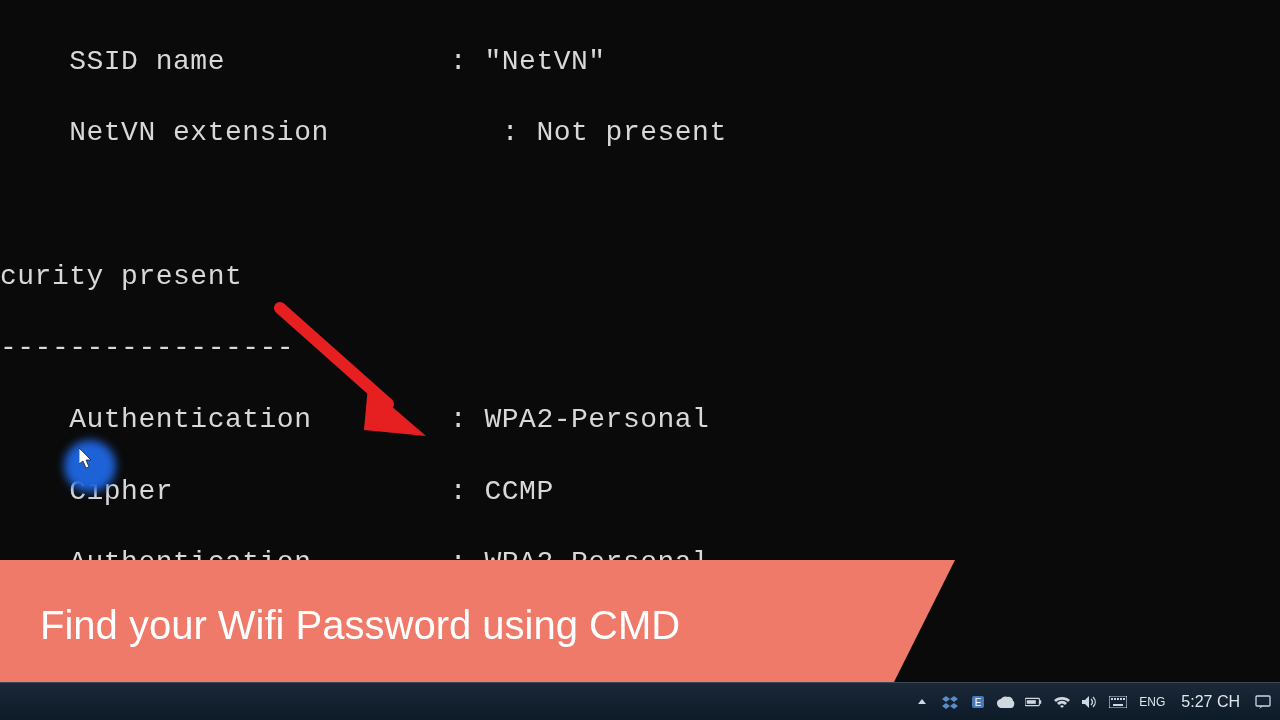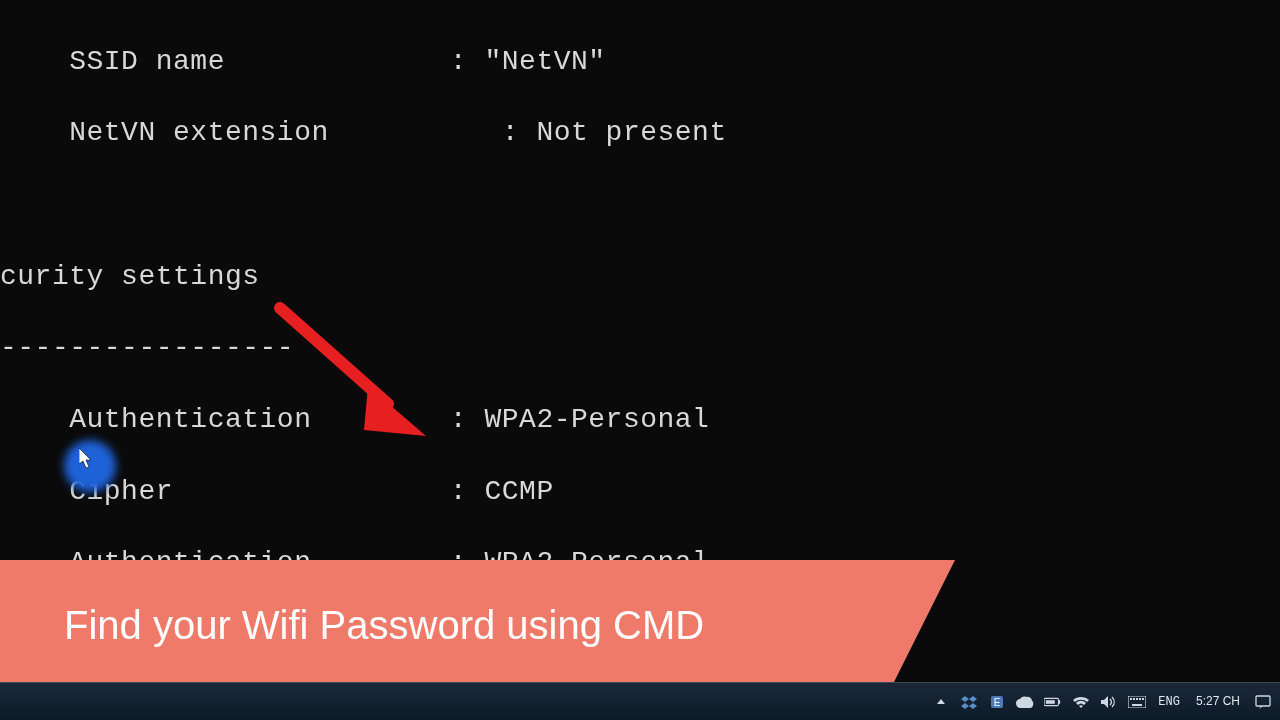--- a/index.html
+++ b/index.html
@@ -46,21 +46,21 @@
     }
     .banner {
       position: absolute;
       left: 0;
       bottom: 30px;
       width: 890px;
       height: 130px;
       background: #f07a69;
       display: flex;
       align-items: center;
-      padding-left: 64px;
+      padding-left: 40px;
       z-index: 20;
       margin-top: 44px;
     }
     .banner::after {
       content: "";
       position: absolute;
       right: -65px;
       top: 0;
       width: 0;
       height: 0;
@@ -96,41 +96,41 @@
       display: flex;
       align-items: center;
       justify-content: center;
       color: #cfd8e0;
       font-size: 14px;
     }
     .tray-icon svg { display: block; }
     .time-block {
       color: #e0e6ec;
       font-family: 'Segoe UI', Arial, sans-serif;
-      font-size: 12px;
+      font-size: 16px;
       text-align: left;
       line-height: 1.1;
       padding: 0 4px;
     }
     .lang {
       color: #e0e6ec;
-      font-family: Liberation Mono, monospace;
+      font-family: Liberation Sans, sans-serif;
       font-size: 12px;
       padding: 0 2px;
       text-align: center;
     }
   </style>
 </head>
 <body>
 
 <div class="terminal">
 <span class="row">    SSID name             : "NetVN"</span>
 <span class="row">    NetVN extension          : Not present</span>
 <span class="row"> </span>
-<span class="row">curity settings</span>
+<span class="row">curity present</span>
 <span class="row">-----------------</span>
 <span class="row">    Authentication        : WPA2-Personal</span>
 <span class="row">    Cipher                : CCMP</span>
 <span class="row">    Authentication        : WPA2-Personal</span>
 
 
 
 
 
 </div>

